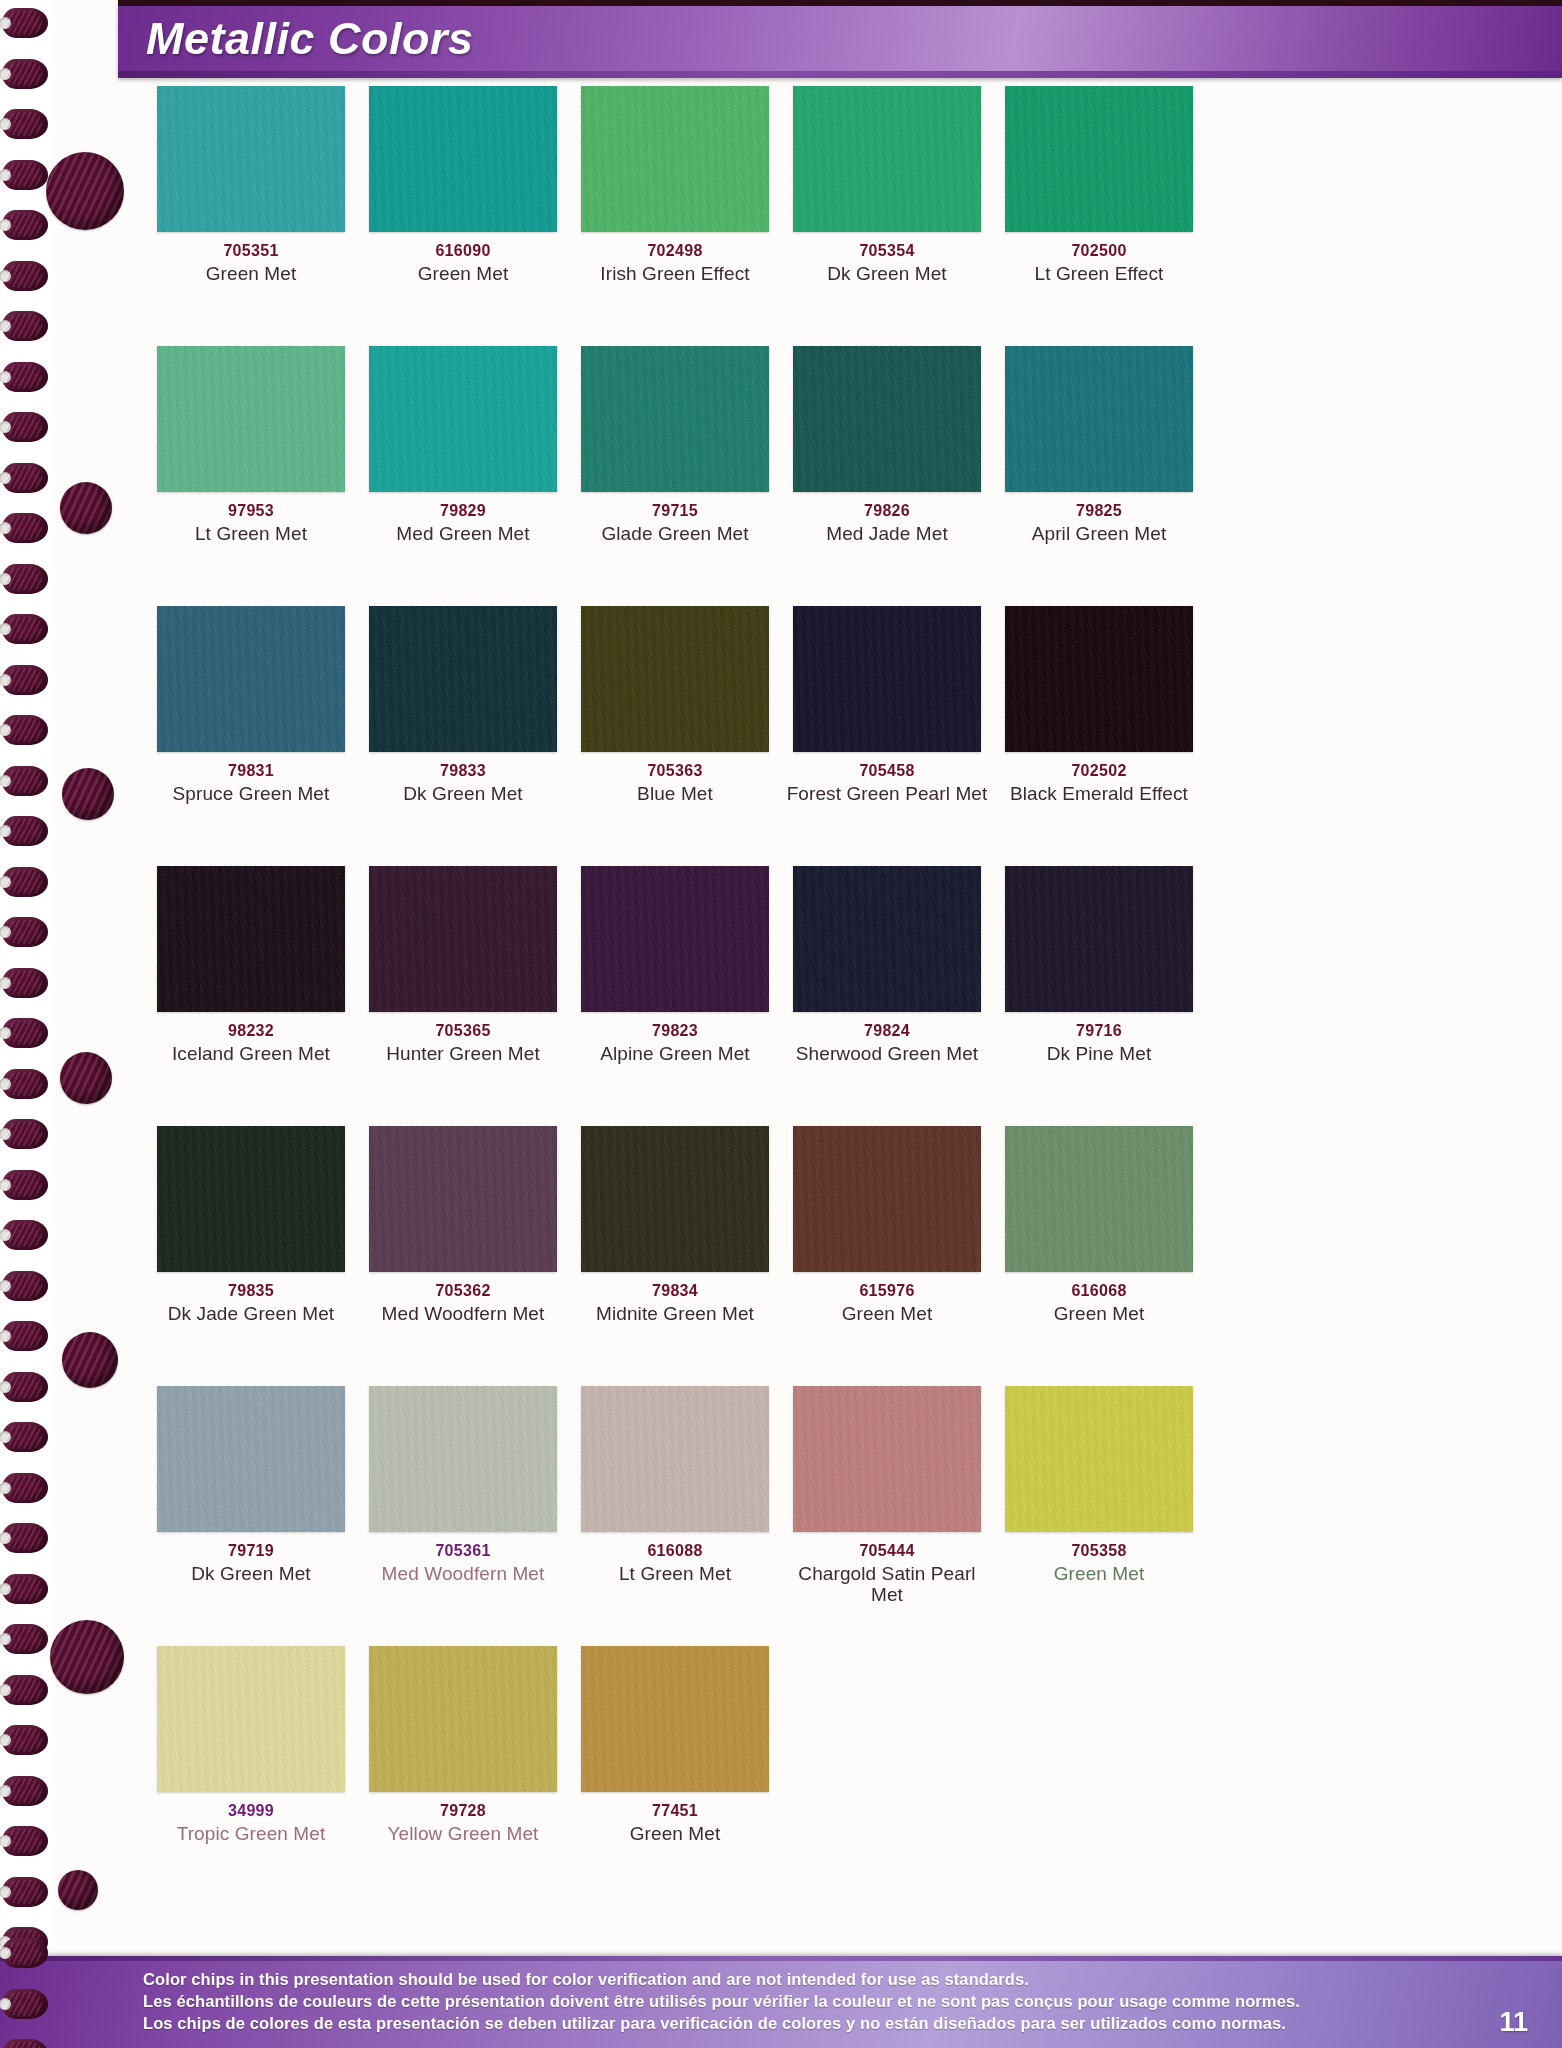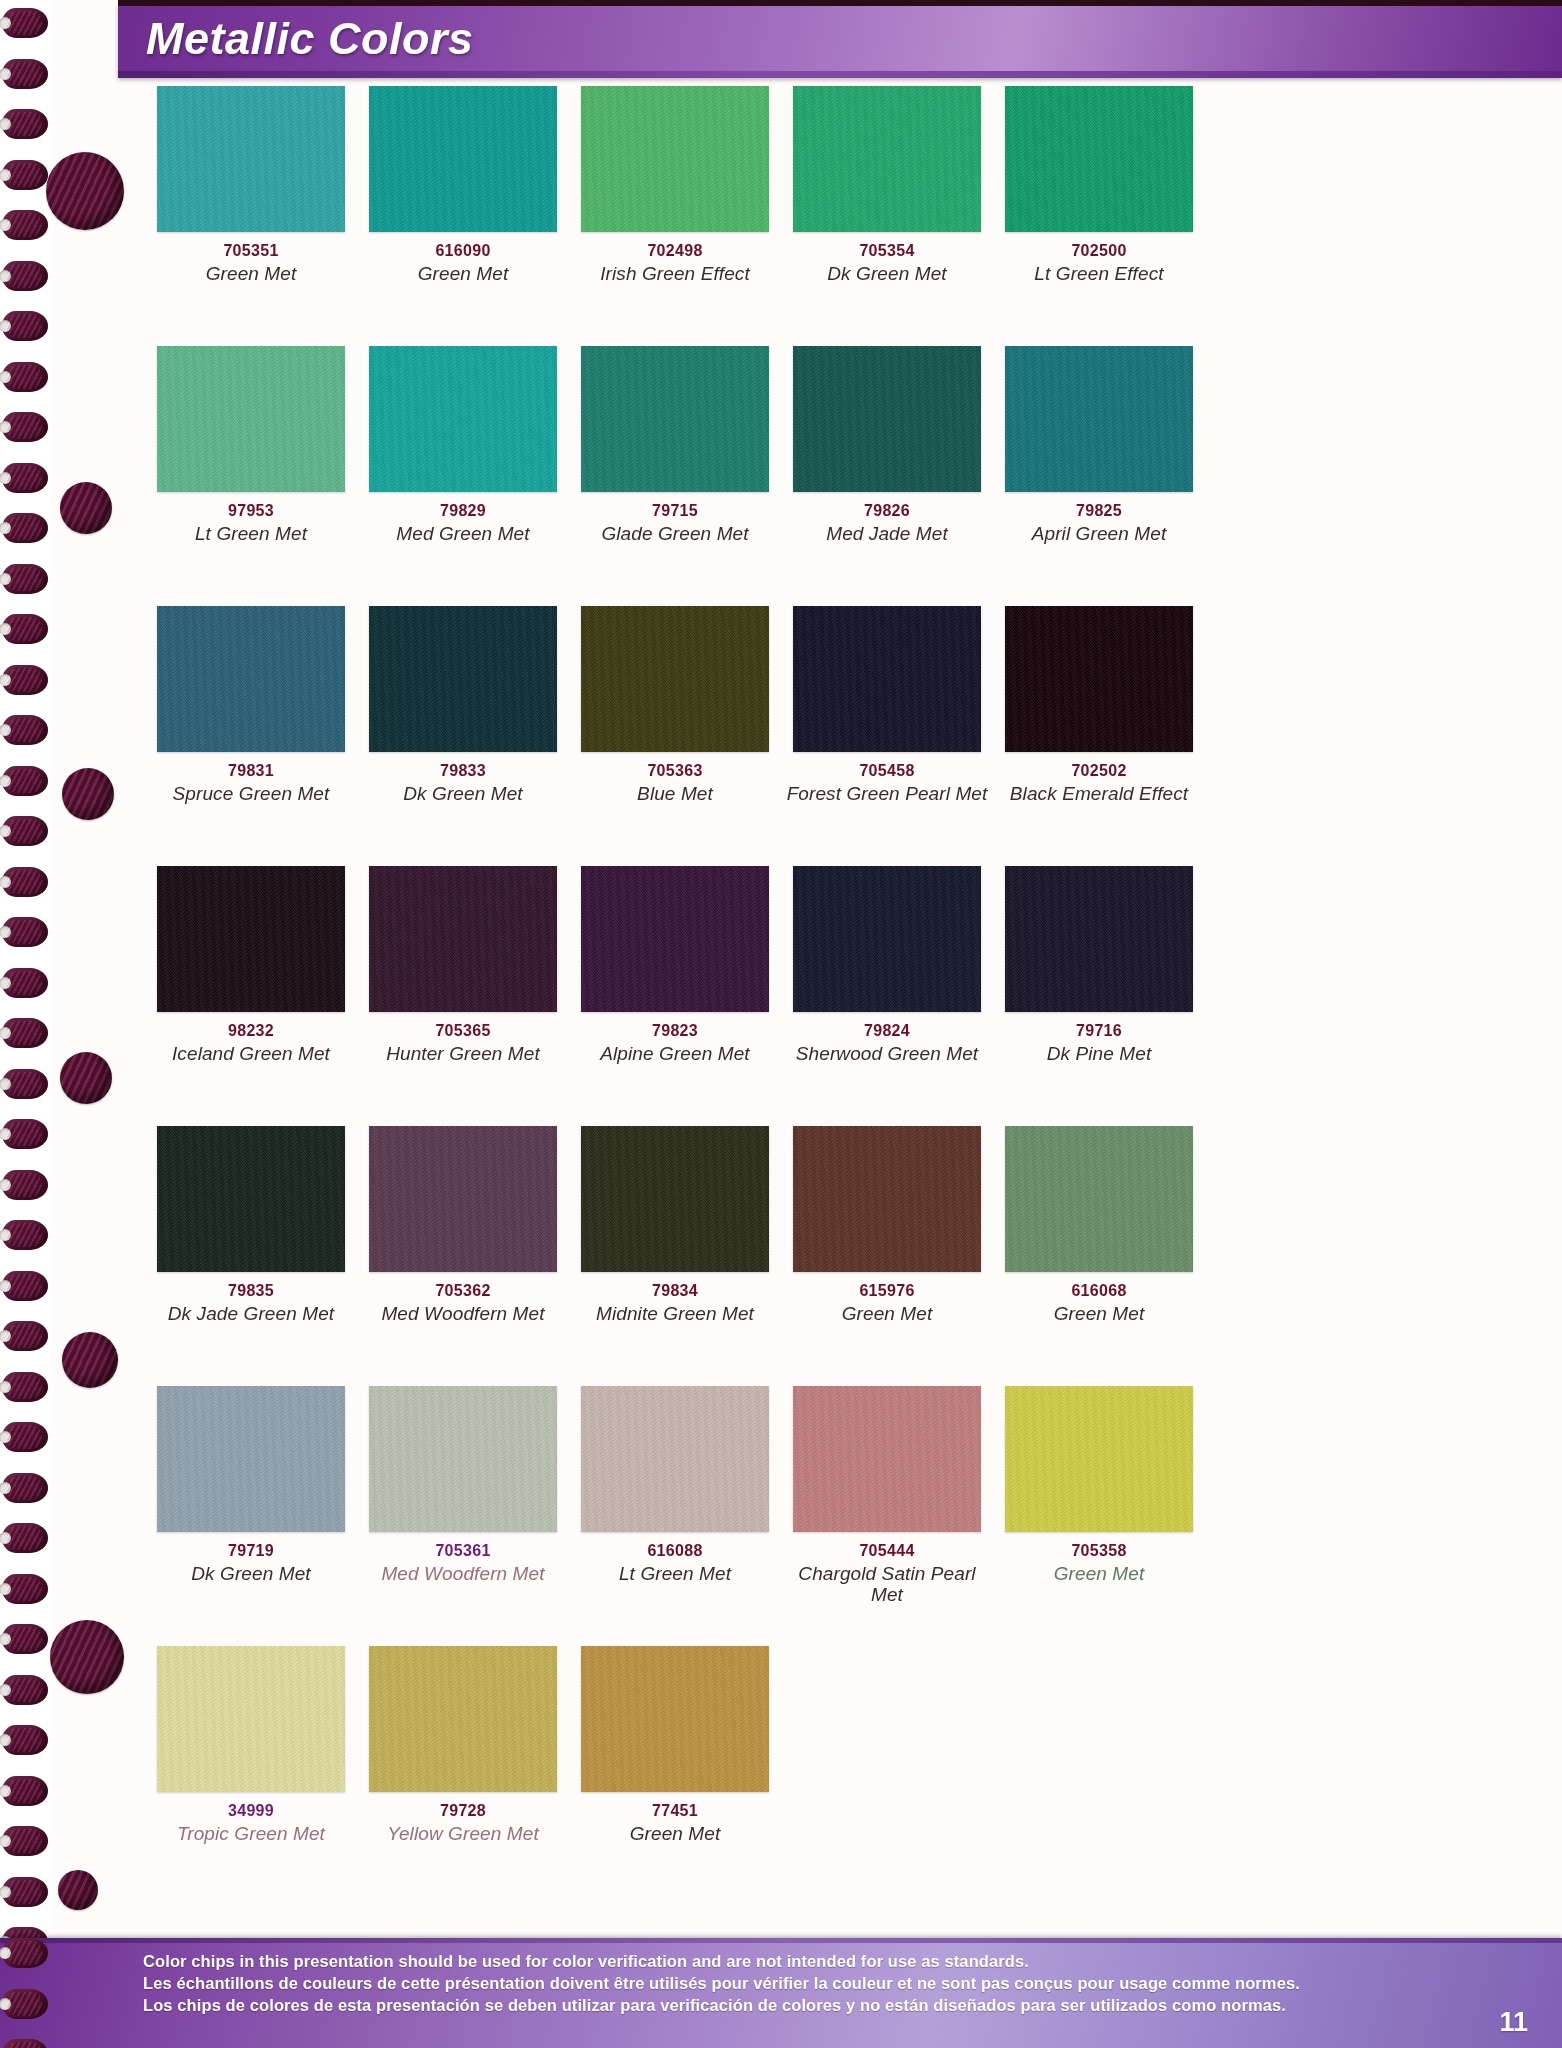--- a/index.html
+++ b/index.html
@@ -107,28 +107,27 @@
     line-height:1.1;
   }
   .code.faded{color:#701a75;}
   .nm{
     text-align:center;
     font-size:19px;
     color:#3a2a2e;
     margin-top:3px;
     line-height:1.15;
     letter-spacing:.1px;
-    font-style:italic;
   }
   .nm.faded{color:#9a6d7c;}
   .nm.green{color:#5d7a5e;}
 
   
   #footer{
-    position:absolute;left:0;bottom:0;width:1562px;height:110px;
+    position:absolute;left:0;bottom:0;width:1562px;height:92px;
     background:linear-gradient(103deg,#6d2d8f 0%,#8048a4 12%,#9d79c4 38%,#b4a0d8 60%,#9b86cc 78%,#7f61b4 100%);
     z-index:8;
     box-shadow:0 -2px 4px rgba(0,0,0,.25);
   }
   #footer-top-edge{
     position:absolute;left:0;top:0;right:0;height:5px;
     background:linear-gradient(90deg,#4a1a68,#8055ab 50%,#5d2c8a);
     opacity:.8;
   }
   .fl{

